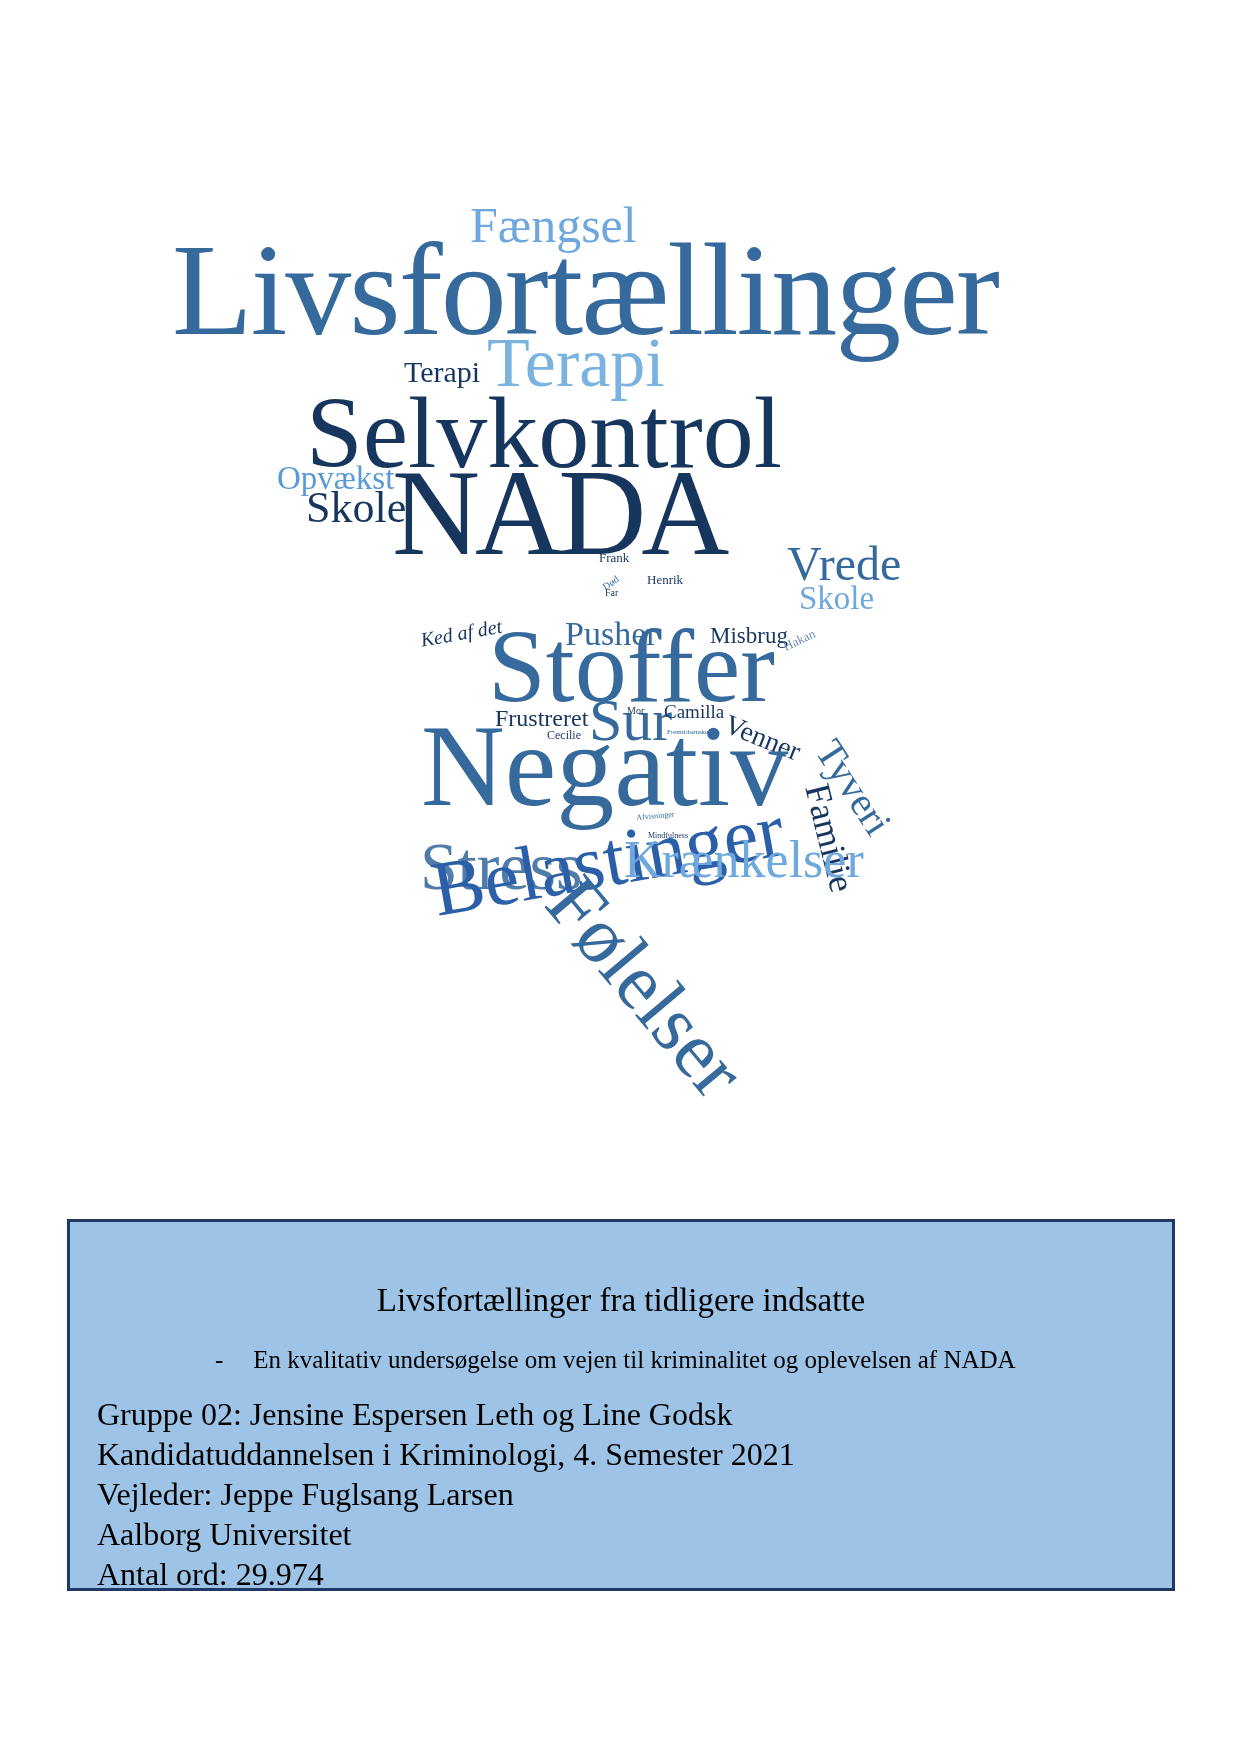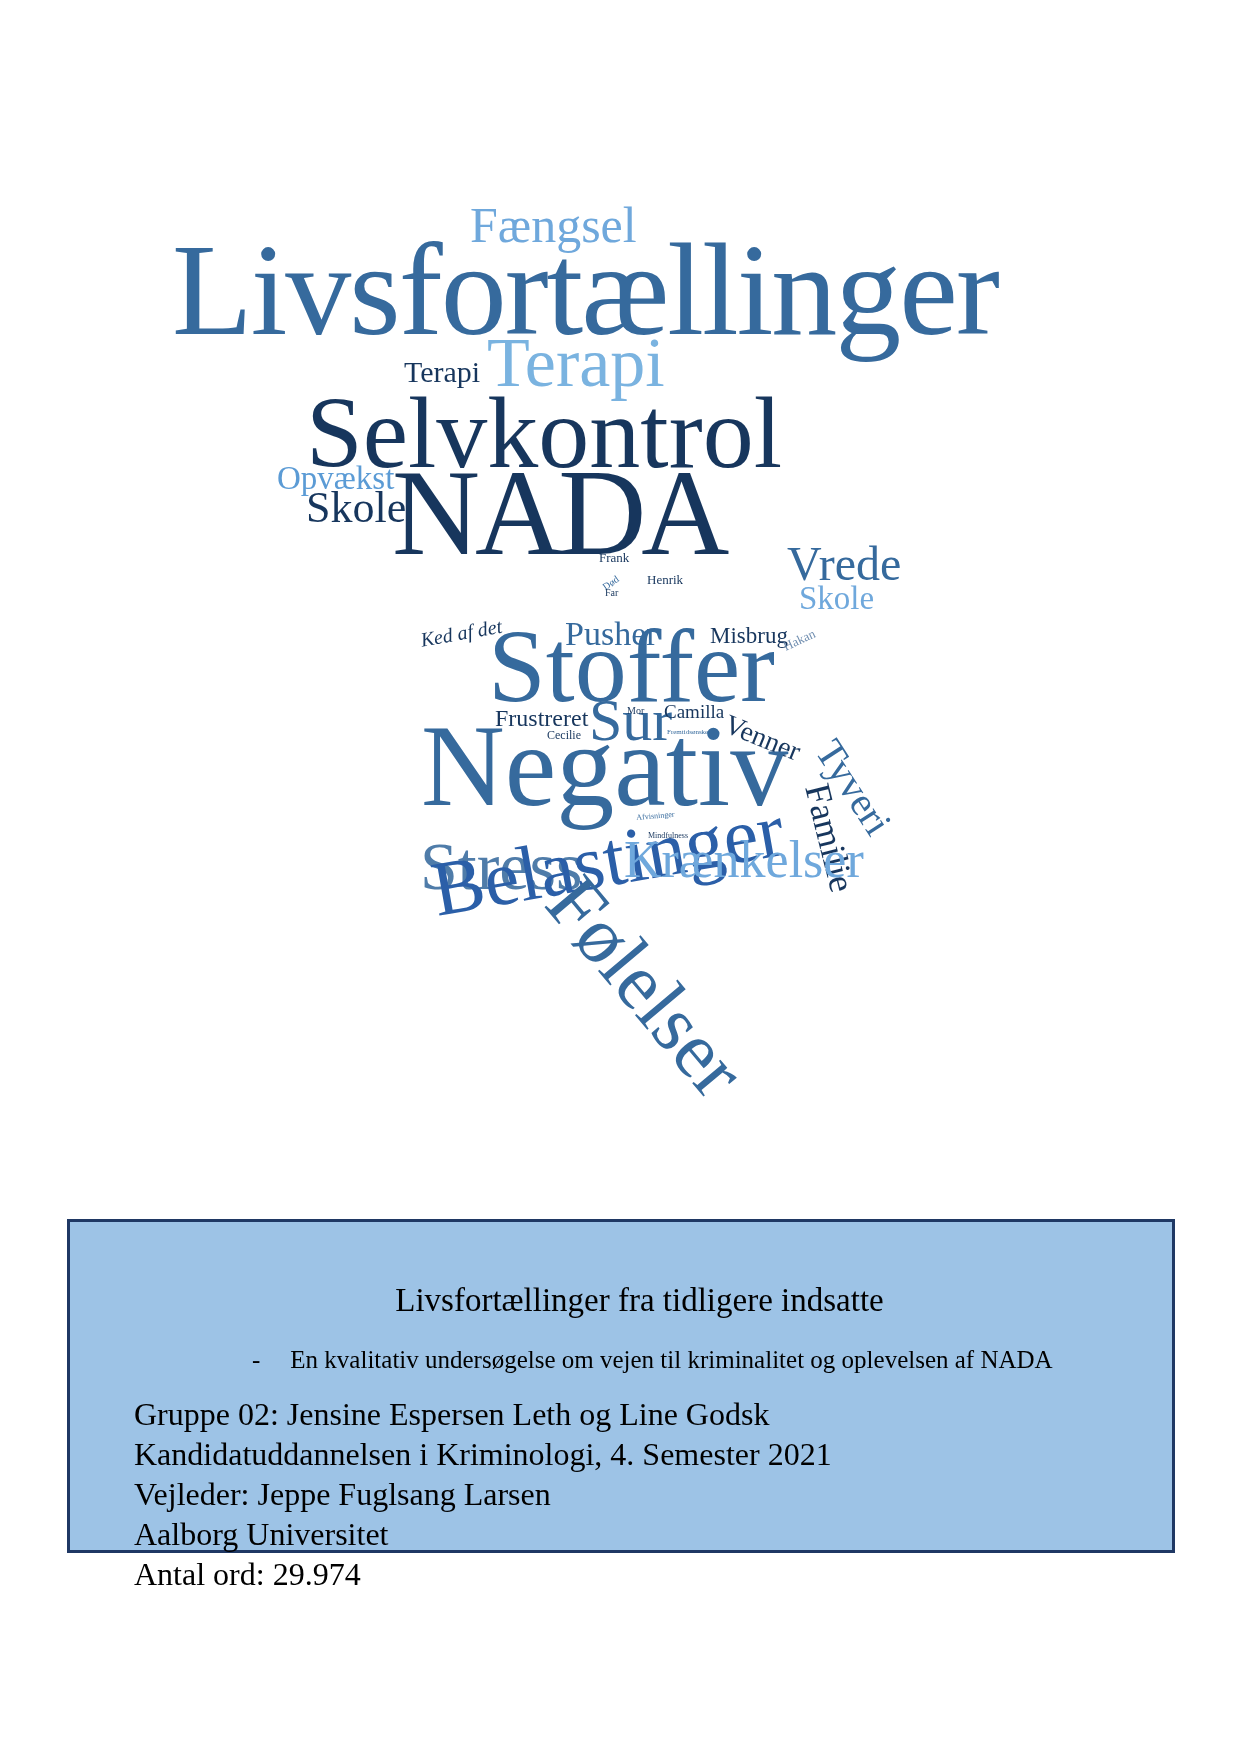--- a/index.html
+++ b/index.html
@@ -27,25 +27,24 @@
     line-height: 1;
     white-space: nowrap;
     transform-origin: left top;
     font-family: "Liberation Serif", serif;
   }
   .info-box {
     position: absolute;
     left: 67px;
     top: 1219px;
     width: 1108px;
-    height: 334px;
+    height: 372px;
     box-sizing: border-box;
     border: 3px solid #1f3864;
     background: #9dc3e6;
-    padding-left: 37px;
   }
   .info-title {
     margin-top: 60px;
     text-align: center;
     font-size: 33px;
     color: #000000;
     line-height: 1.15;
   }
   .info-subtitle {
     margin-top: 26px;

